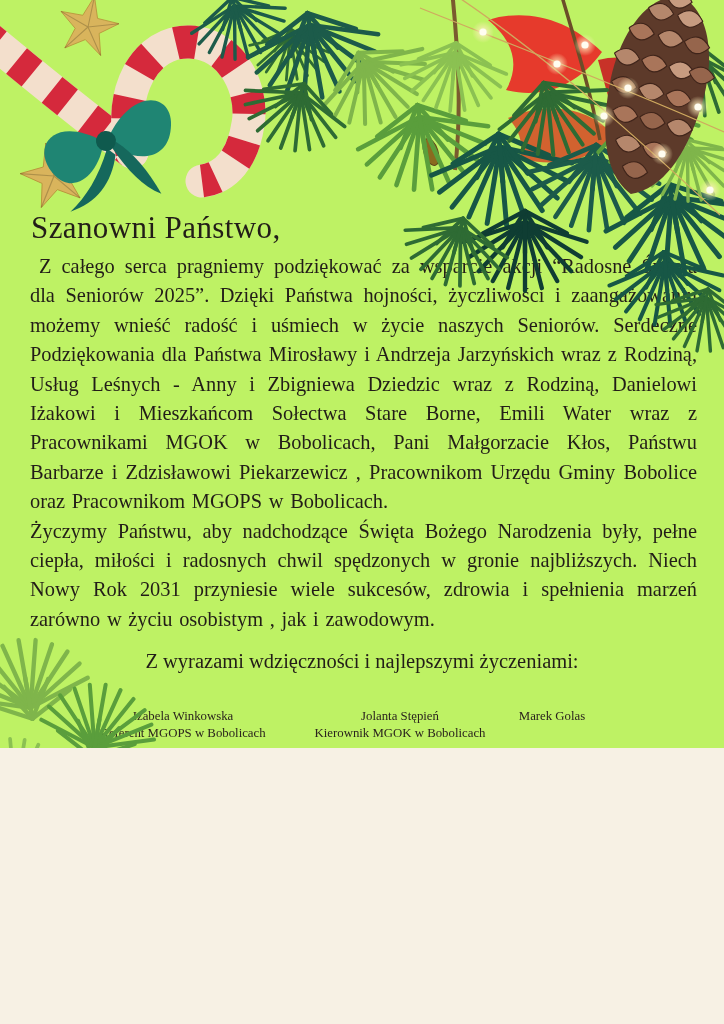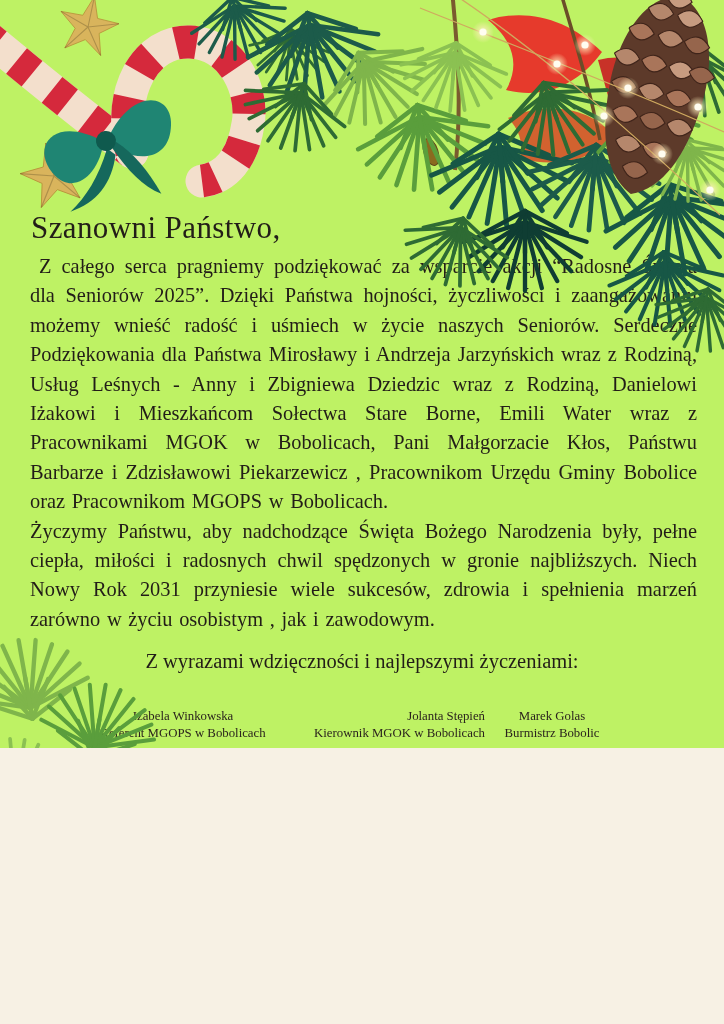--- a/index.html
+++ b/index.html
@@ -10,21 +10,21 @@
   .salutation{position:absolute;left:31px;top:210px;font-size:31px;letter-spacing:.4px;white-space:nowrap;}
   .body-text{position:absolute;left:30px;top:252px;width:667px;font-size:20.4px;line-height:29.4px;
              text-align:justify;word-spacing:1.6px;}
   .body-text p{margin:0;}
   .body-text p.first{text-indent:9px;}
   .closing{position:absolute;left:0;top:650px;width:724px;text-align:center;font-size:20.5px;}
   .sig{position:absolute;top:708px;text-align:center;font-size:12.8px;line-height:16.5px;color:#2b241d;}
   .sig .sig-name{display:block;}
   .sig .sig-title{display:block;}
   .sig1{left:88px;width:190px;}
-  .sig2{left:295px;width:190px;text-align:right;}
+  .sig2{left:305px;width:190px;}
   .sig3{left:462px;width:180px;}
   .mgops-logo{position:absolute;left:330px;top:760px;width:106px;height:78px;}
   .arms-logo{position:absolute;left:537px;top:760px;width:60px;height:74px;}
 </style>
 </head>
 <body>
 
 <div class="page">
 
   <div class="content">
@@ -40,21 +40,20 @@
     <div class="sig sig1">
       <span class="sig-name">Izabela Winkowska</span>
       <span class="sig-title">Referent MGOPS  w Bobolicach</span>
     </div>
     <div class="sig sig2">
       <span class="sig-name">Jolanta Stępień</span>
       <span class="sig-title">Kierownik MGOK w Bobolicach</span>
     </div>
     <div class="sig sig3">
       <span class="sig-name">Marek Golas</span>
-      <span class="sig-title">Burmistrz Bobolic</span>
     </div>
 
     <svg class="mgops-logo" viewBox="0 0 106 78">
       <rect x="0" y="0" width="106" height="78" fill="#ffffff"></rect>
       <g fill="none" stroke="#111" stroke-linejoin="round" stroke-linecap="round">
         <path d="M6 41 L20 28 L20 18 L27 18 L27 21 L52 8 L97 34" stroke-width="3"></path>
         <path d="M22 41 L52 22 L88 42" stroke-width="2.2"></path>
       </g>
       <g>
         <circle cx="74" cy="20" r="8.5" fill="#f7dc12" stroke="#111" stroke-width="1.6"></circle>

